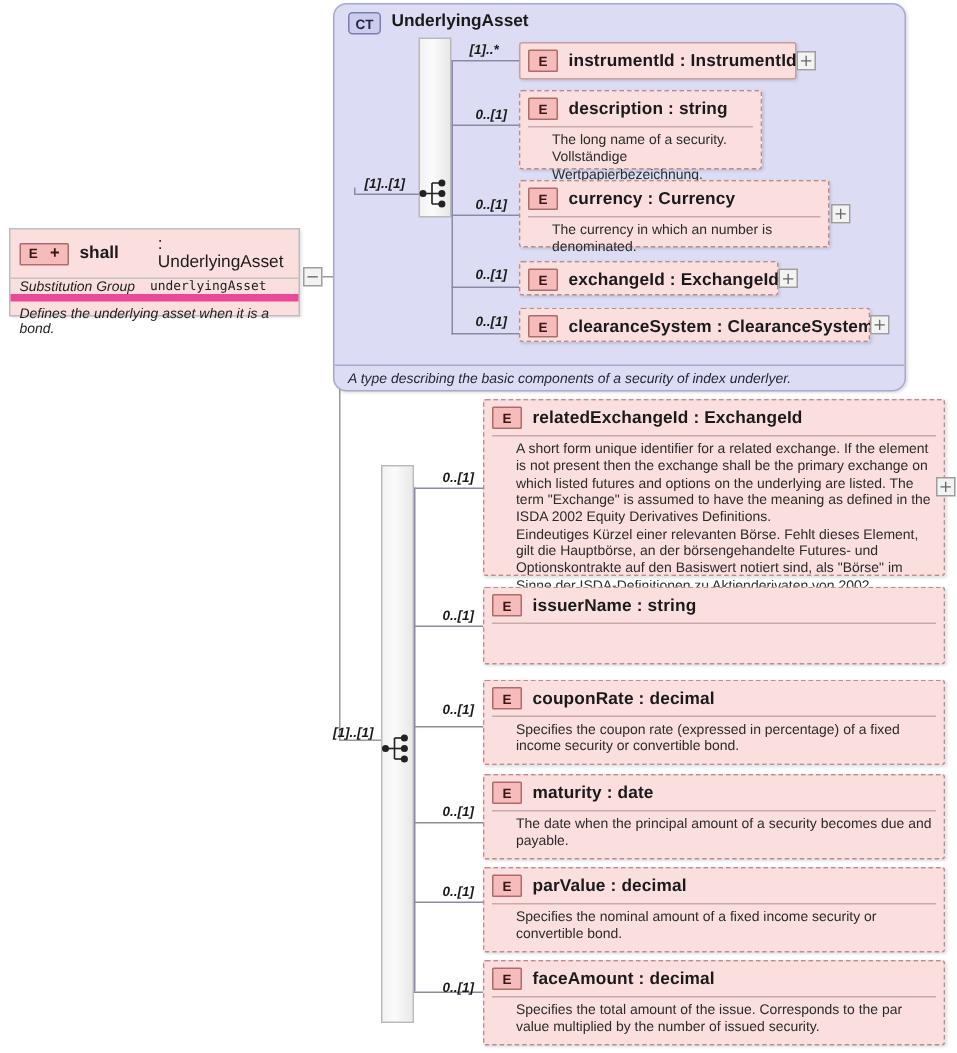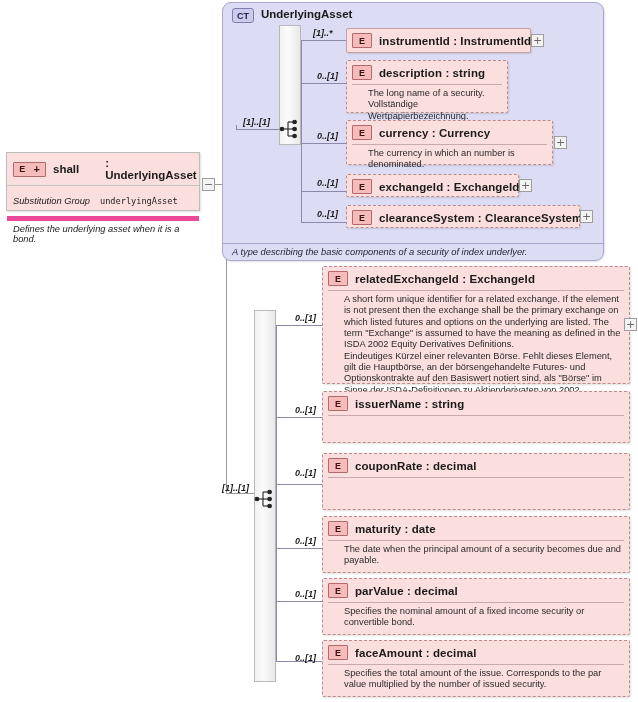--- a/index.html
+++ b/index.html
@@ -142,25 +142,25 @@
 
   
   .bond {
     position: absolute;
     background: #fbdede;
     border: 1px solid #bdbdbd;
     box-shadow: 1px 1px 2px rgba(0,0,0,0.13);
   }
   .bond-head { display:flex; align-items:center; padding: 4px 7px 4px 6px; }
   .bond-name { font-size: 11.5px; font-weight: bold; color:#1a1a1a; }
-  .bond-type { font-size: 11.5px; font-weight: bold; color:#1a1a1a; margin-left: 26px; }
+  .bond-type { font-size: 11.5px; font-weight: normal; color:#1a1a1a; margin-left: 26px; }
   .bond-row {
     display:flex; align-items:center;
     border-top: 1px solid #c3c3c3;
-    padding: 10px 6px;
+    padding: 0 6px;
     font-size: 9.3px;
   }
   .bond-row .lbl { font-style: italic; color:#1d1d1d; }
   .bond-row .val {
     margin-left: 10px;
     font-family: "DejaVu Sans Mono", monospace;
     font-size: 8.6px;
     color: #1d1d1d;
     font-style: normal;
   }
@@ -336,20 +336,21 @@
   </div>
 
   <div class="ln h" style="left:276px; top:484px; width:46px;"></div>
   <div class="card" style="left:295px; top:468px;">0..[1]</div>
   <div class="node dashed" style="left:322px; top:453px; width:308px; height:57px;">
     <div class="node-head">
       <span class="eicon">E</span>
       <span class="node-title">couponRate : decimal</span>
     </div>
     <div class="node-sep"></div>
+    <div class="node-doc">Specifies the coupon rate (expressed in percentage) of a fixed income security or convertible bond.</div>
   </div>
 
   <div class="ln h" style="left:276px; top:548px; width:46px;"></div>
   <div class="card" style="left:295px; top:536px;">0..[1]</div>
   <div class="node dashed" style="left:322px; top:516px; width:308px; height:57px;">
     <div class="node-head">
       <span class="eicon">E</span>
       <span class="node-title">maturity : date</span>
     </div>
     <div class="node-sep"></div>

